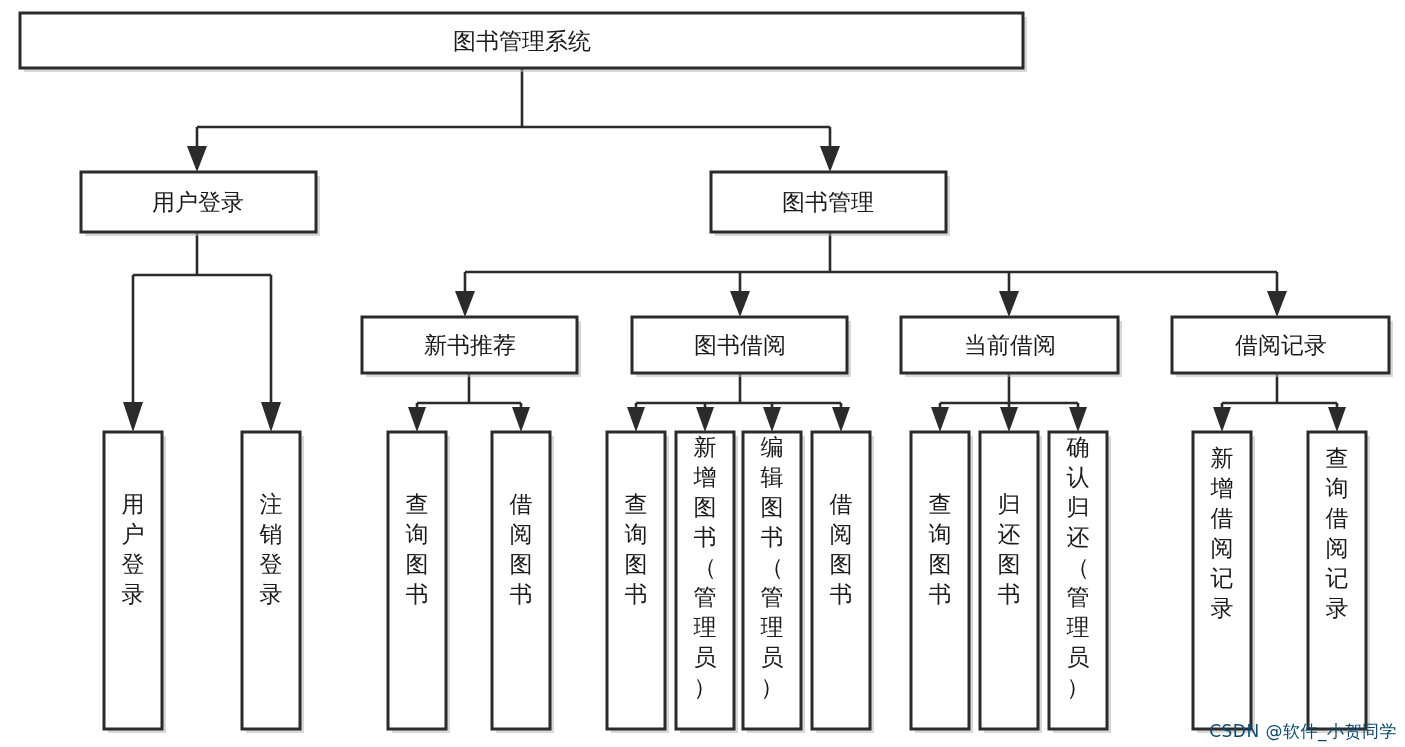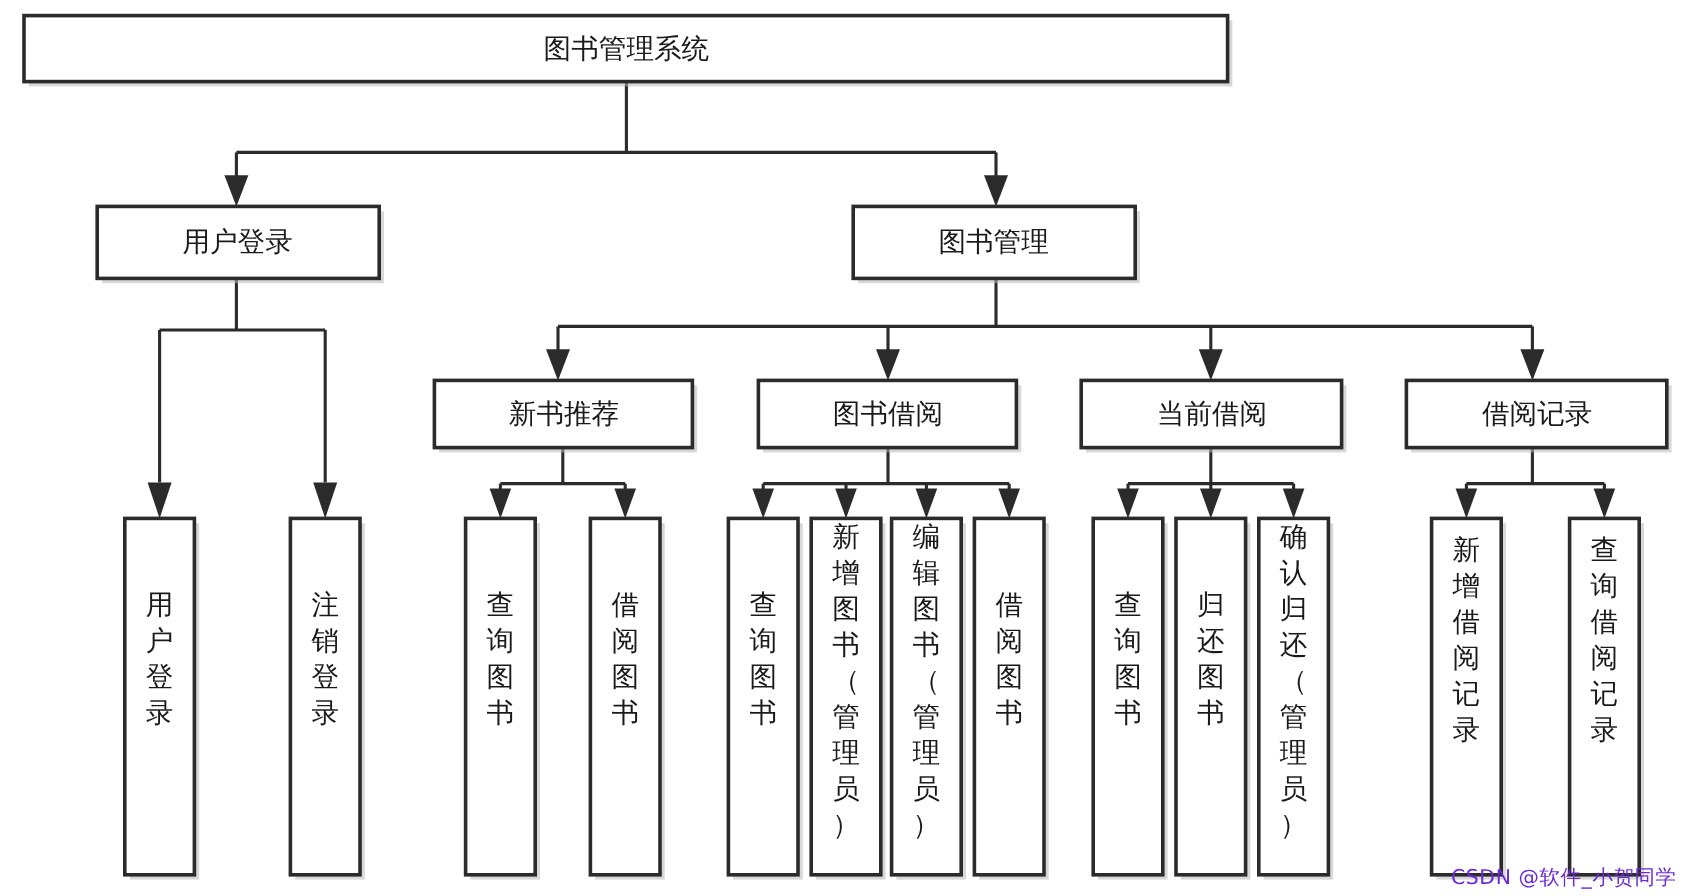--- a/index.html
+++ b/index.html
@@ -52,21 +52,21 @@
   }
   .arrow-head {
     fill: #2b2b2b;
   }
   .watermark {
     position: absolute;
     right: 8px;
     bottom: 4px;
     font-family: "DejaVu Sans", "Liberation Sans", sans-serif;
     font-size: 17px;
-    color: #6d28d9;
+    color: #0c4a6e;
     letter-spacing: 0.5px;
     white-space: nowrap;
     user-select: none;
   }
 </style>
 </head>
 <body>
 
 <div id="diagram-root">
 

